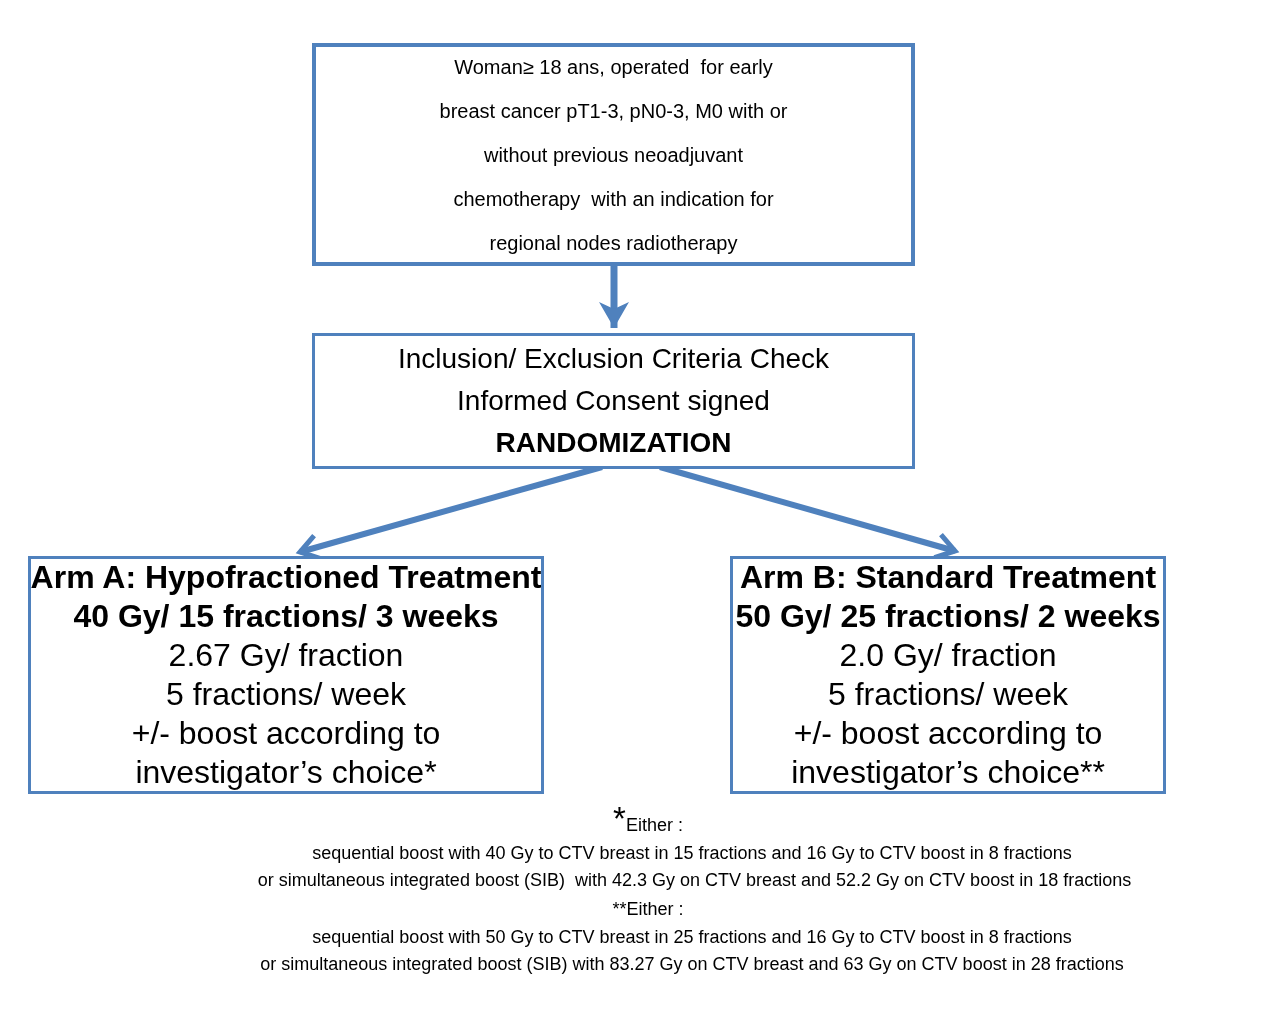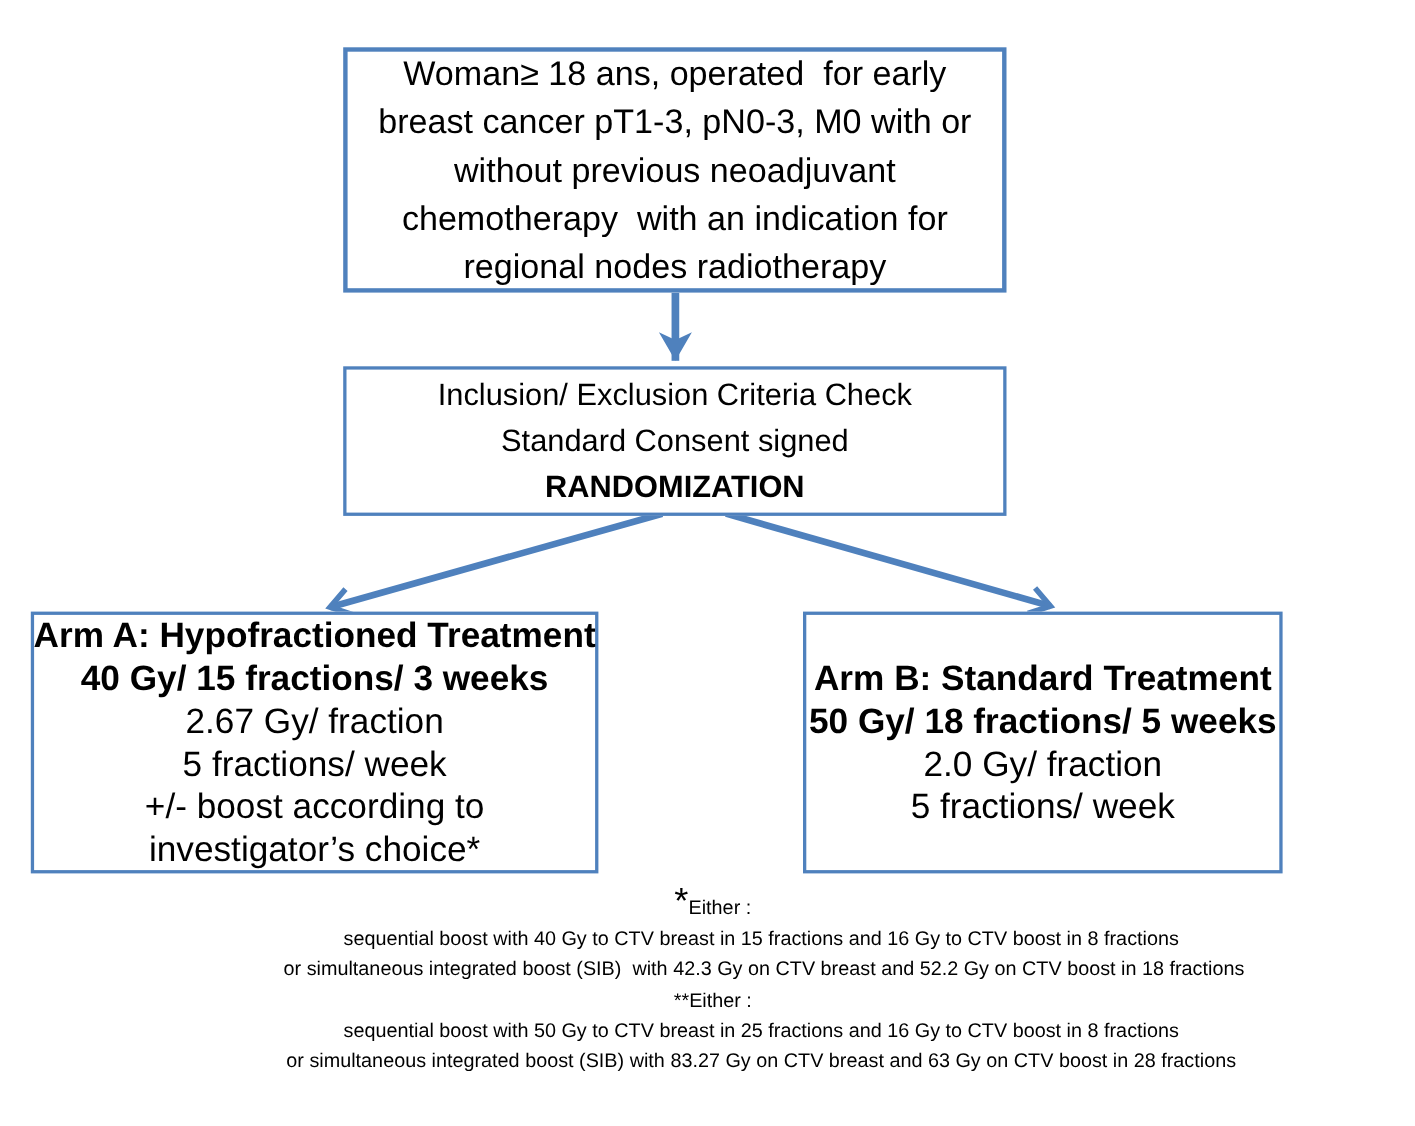--- a/index.html
+++ b/index.html
@@ -18,21 +18,21 @@
     position: absolute; z-index: 2; background: #fff;
     border: 3px solid var(--accent);
     display: flex; flex-direction: column; justify-content: center; align-items: center;
     text-align: center;
   }
   .bl { white-space: pre; }
   .bl.wrap { white-space: pre-wrap; }
   .bold { font-weight: bold; }
 
   .box-top { left: 312px; top: 43px; width: 603px; height: 223px; border-width: 4px; }
-  .box-top .bl { font-size: 31px; line-height: 44px; }
+  .box-top .bl { font-size: 20px; line-height: 44px; }
 
   .box-mid { left: 312px; top: 333px; width: 603px; height: 136px; }
   .box-mid .bl { font-size: 28px; line-height: 42px; }
 
   .box-arm { top: 556px; width: 516px; height: 238px; padding: 2px 4px; }
   .arm-a { left: 28px; }
   .arm-b { left: 730px; width: 436px; }
   .box-arm .bl { font-size: 32px; line-height: 39px; }
 
   .footnotes { position: absolute; z-index: 2; left: 30px; top: 810px; width: 1236px; font-size: 18px; text-align: center; }
@@ -62,37 +62,38 @@
   <div class="box box-top">
     <div class="bl">Woman≥ 18 ans, operated  for early</div>
     <div class="bl">breast cancer pT1-3, pN0-3, M0 with or</div>
     <div class="bl">without previous neoadjuvant</div>
     <div class="bl">chemotherapy  with an indication for</div>
     <div class="bl">regional nodes radiotherapy</div>
   </div>
 
   <div class="box box-mid">
     <div class="bl">Inclusion/ Exclusion Criteria Check</div>
-    <div class="bl">Standard Consent signed</div>
+    <div class="bl">Informed Consent signed</div>
     <div class="bl bold">RANDOMIZATION</div>
   </div>
 
   <div class="box box-arm arm-a">
     <div class="bl bold">Arm A: Hypofractioned Treatment</div>
     <div class="bl bold">40 Gy/ 15 fractions/ 3 weeks</div>
     <div class="bl">2.67 Gy/ fraction</div>
     <div class="bl">5 fractions/ week</div>
     <div class="bl wrap">+/- boost according to investigator’s choice*</div>
   </div>
 
   <div class="box box-arm arm-b">
     <div class="bl bold">Arm B: Standard Treatment</div>
-    <div class="bl bold">50 Gy/ 18 fractions/ 5 weeks</div>
+    <div class="bl bold">50 Gy/ 25 fractions/ 2 weeks</div>
     <div class="bl">2.0 Gy/ fraction</div>
     <div class="bl">5 fractions/ week</div>
+    <div class="bl wrap">+/- boost according to investigator’s choice**</div>
   </div>
 
   <div class="footnotes">
     <div class="fn-label"><span class="fn-big-star">*</span><span>Either :</span></div>
     <div class="fn-line">sequential boost with 40 Gy to CTV breast in 15 fractions and 16 Gy to CTV boost in 8 fractions</div>
     <div class="fn-line"> or simultaneous integrated boost (SIB)  with 42.3 Gy on CTV breast and 52.2 Gy on CTV boost in 18 fractions</div>
     <div class="fn-label"><span>**</span><span>Either :</span></div>
     <div class="fn-line">sequential boost with 50 Gy to CTV breast in 25 fractions and 16 Gy to CTV boost in 8 fractions</div>
     <div class="fn-line">or simultaneous integrated boost (SIB) with 83.27 Gy on CTV breast and 63 Gy on CTV boost in 28 fractions</div>
   </div>

